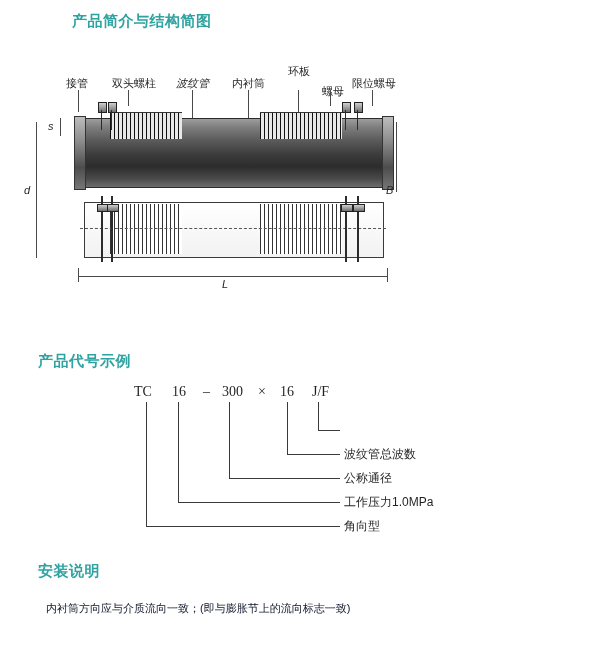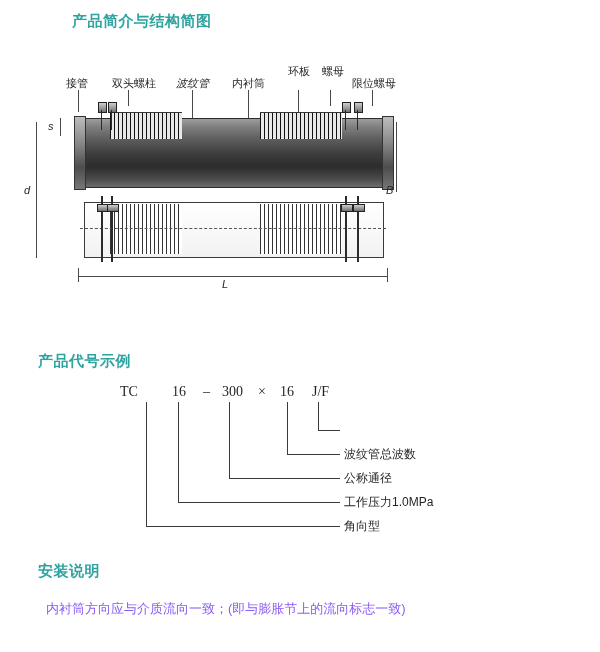--- a/index.html
+++ b/index.html
@@ -171,38 +171,38 @@
   }
 
   
   #notes {
     position: absolute;
     left: 46px;
     top: 598px;
     width: 520px;
   }
   .note-line {
-    font-size: 13px;
+    font-size: 11px;
     line-height: 21px;
-    color: #8b5cf6;
+    color: #0f172a;
   }
 </style>
 </head>
 <body>
 
 <div class="section-title" id="title-1">产品简介与结构简图</div>
 
 <div id="diagram-area">
 
   <div class="callout-label" style="left:66px; top:16px;">接管</div>
   <div class="callout-label" style="left:112px; top:16px;text-align:right;">双头螺柱</div>
   <div class="callout-label" style="left:176px; top:16px;font-style:italic;">波纹管</div>
   <div class="callout-label" style="left:232px; top:16px;">内衬筒</div>
   <div class="callout-label" style="left:288px; top:4px;">环板</div>
-  <div class="callout-label" style="left:322px; top:4px;">螺母</div>
+  <div class="callout-label" style="left:322px; top:24px;">螺母</div>
   <div class="callout-label" style="left:352px; top:16px;">限位螺母</div>
 
   <div class="leader" style="left:78px;  top:30px; height:22px;"></div>
   <div class="leader" style="left:128px; top:30px; height:16px;"></div>
   <div class="leader" style="left:192px; top:30px; height:28px;"></div>
   <div class="leader" style="left:248px; top:30px; height:40px;"></div>
   <div class="leader" style="left:298px; top:30px; height:22px;"></div>
   <div class="leader" style="left:330px; top:30px; height:16px;"></div>
   <div class="leader" style="left:372px; top:30px; height:16px;"></div>
 
@@ -255,21 +255,21 @@
     <div class="dim-line" style="left:8px; top:170px; width:1px; height:14px;"></div>
     <div class="dim-line" style="left:317px; top:170px; width:1px; height:14px;"></div>
     <div class="dim-label" style="left:152px; top:180px;">L</div>
   </div>
 </div>
 
 <div class="section-title" id="title-2">产品代号示例</div>
 
 <div id="code-area">
 
-  <div class="code-token" style="left:120px; top:4px;text-align:right;">TC</div>
+  <div class="code-token" style="left:134px; top:4px;text-align:right;">TC</div>
   <div class="code-token" style="left:172px; top:4px;">16</div>
   <div class="code-token" style="left:203px; top:4px;">–</div>
   <div class="code-token" style="left:222px; top:4px;">300</div>
   <div class="code-token" style="left:258px; top:4px;">×</div>
   <div class="code-token" style="left:280px; top:4px;">16</div>
   <div class="code-token" style="left:312px; top:4px;">J/F</div>
 
   <div class="vline" style="left:318px; top:22px; height:28px;"></div>
   <div class="vline" style="left:287px; top:22px; height:52px;"></div>
   <div class="vline" style="left:229px; top:22px; height:76px;"></div>

